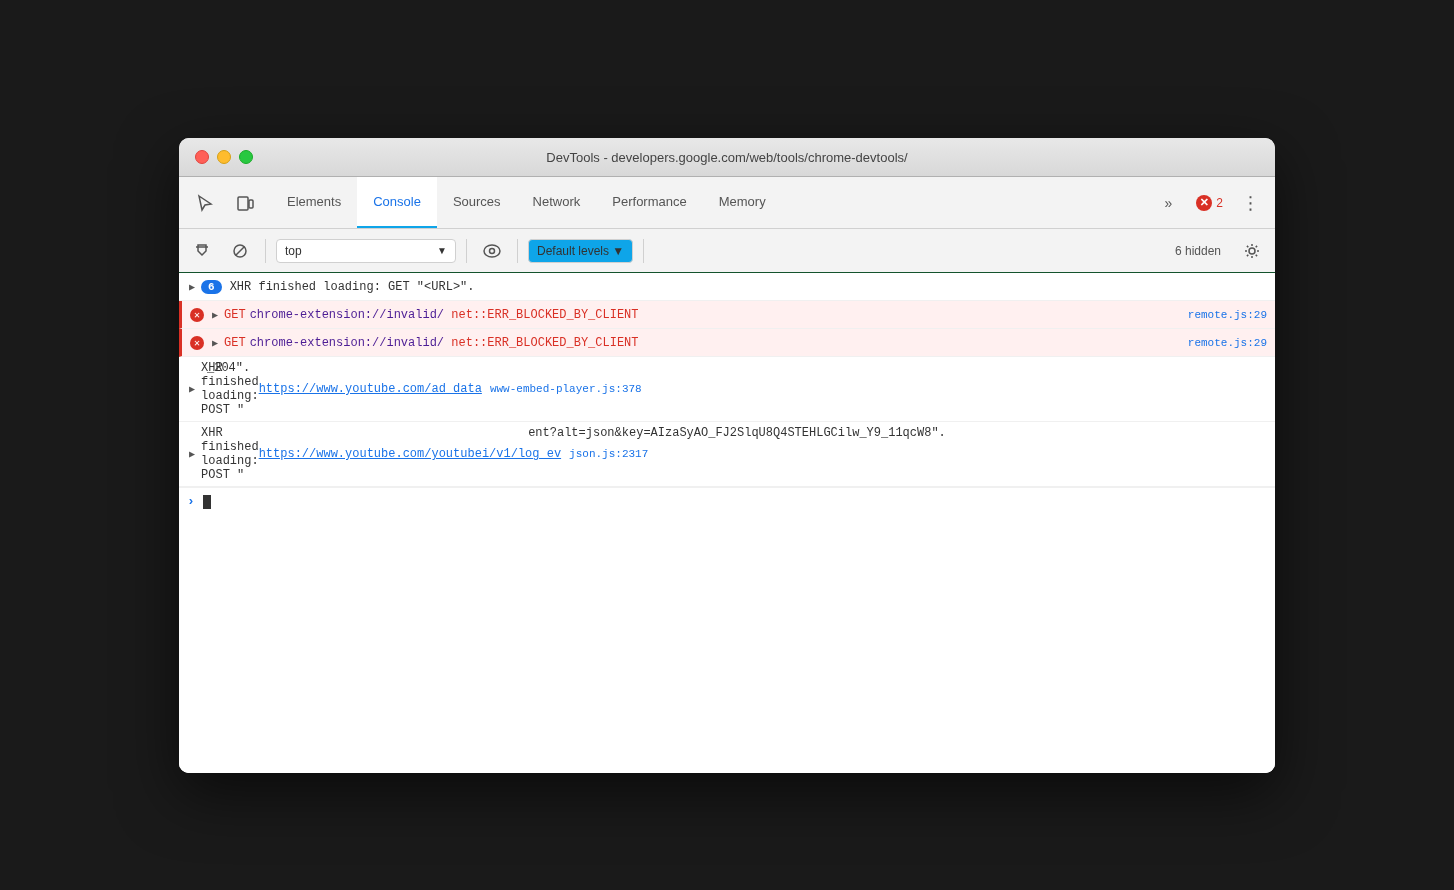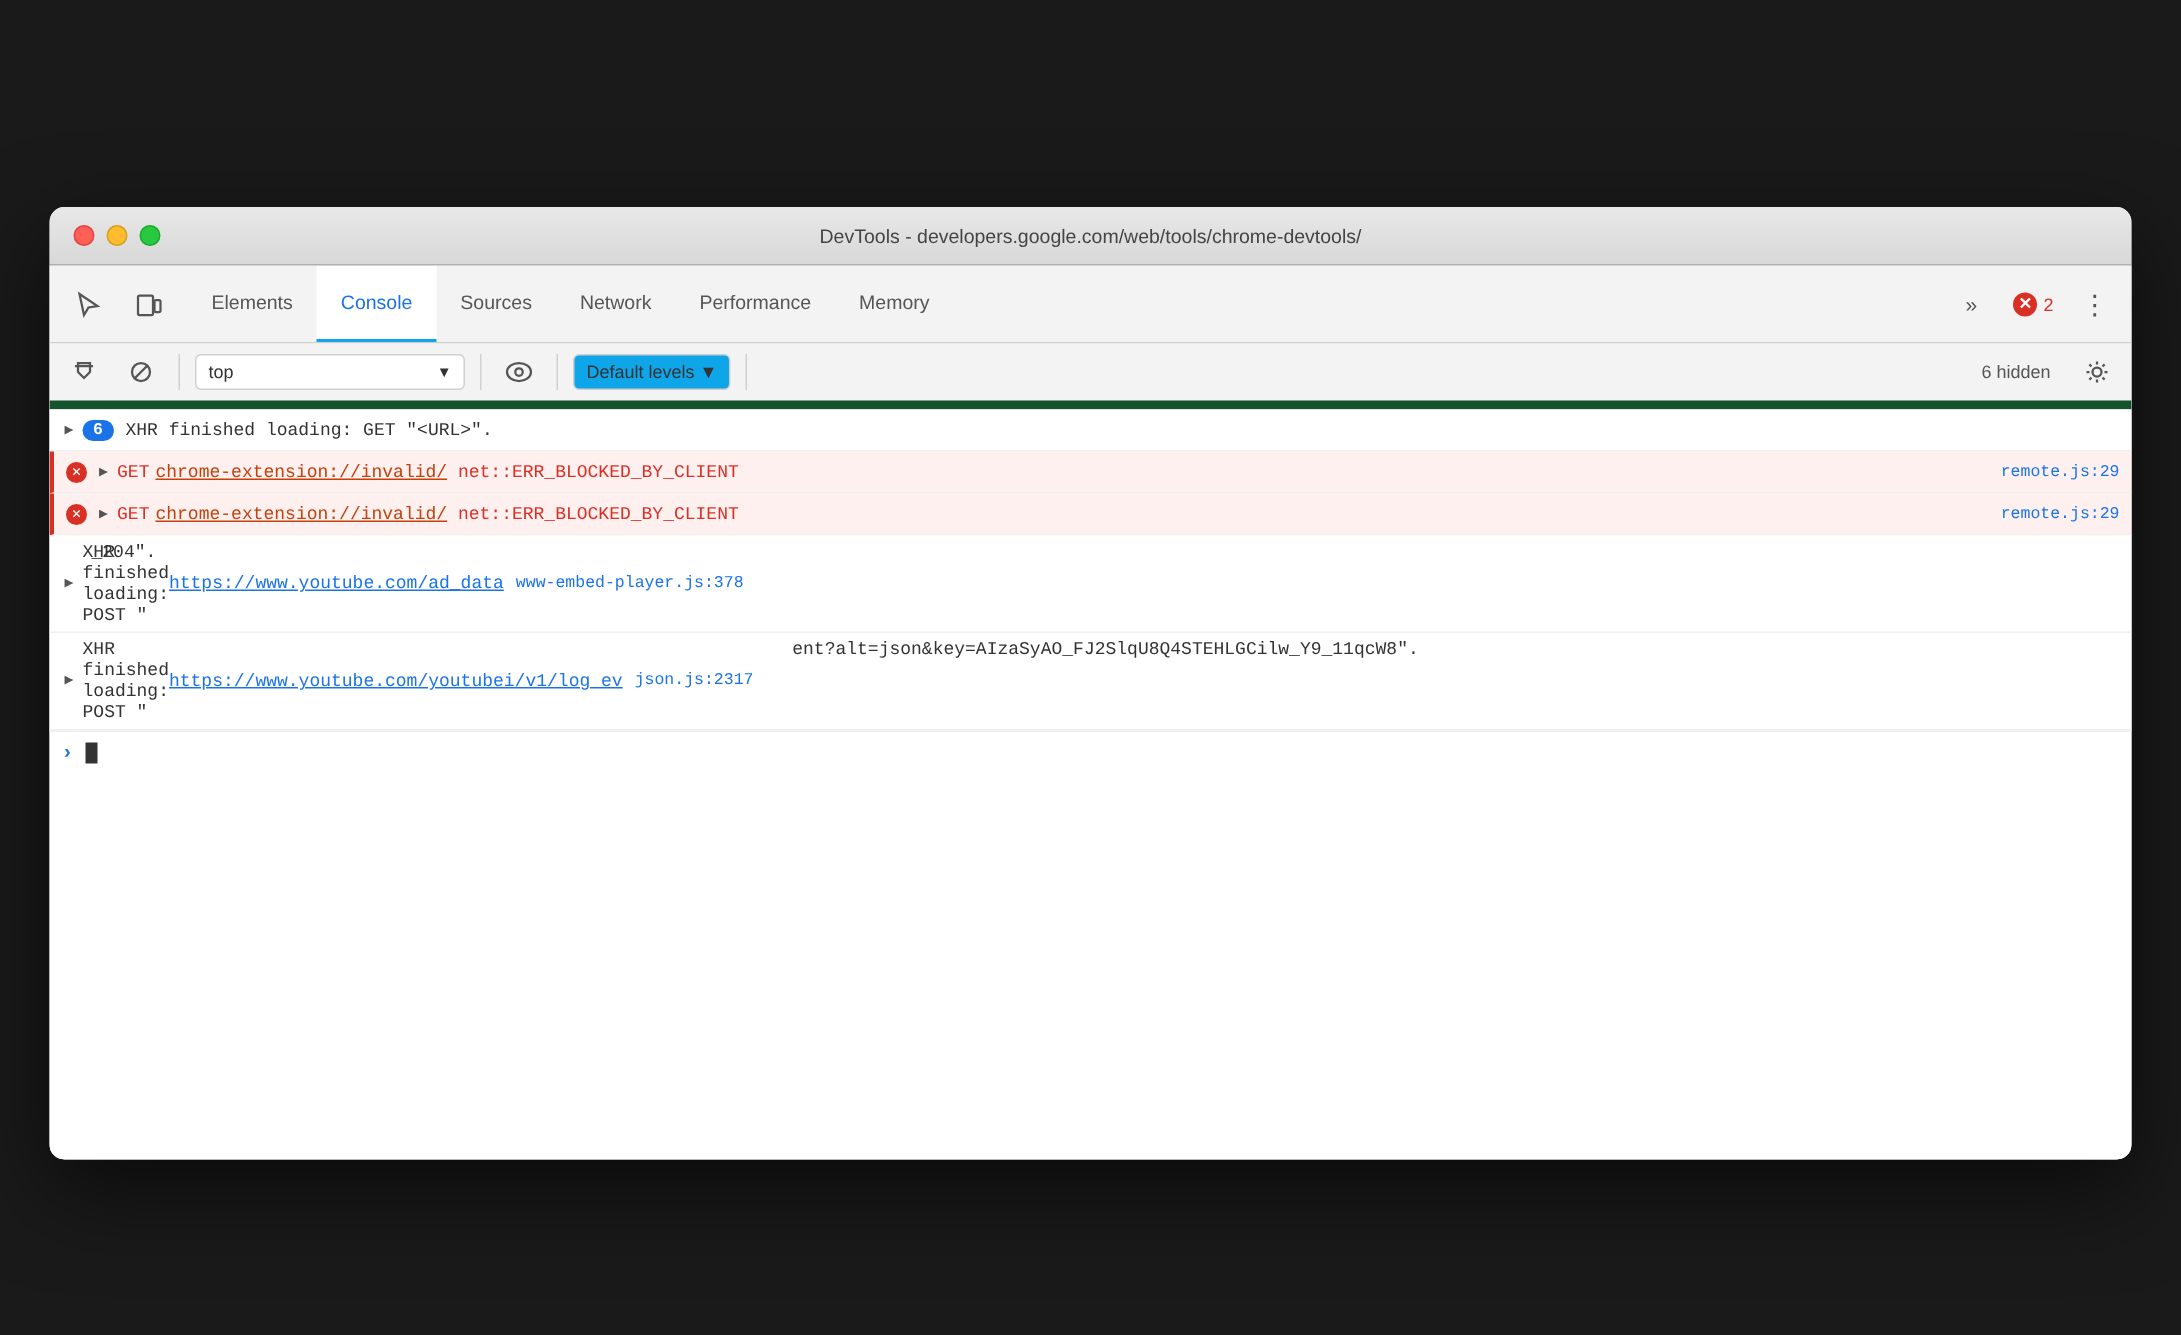--- a/index.html
+++ b/index.html
@@ -5,21 +5,21 @@
     * { box-sizing: border-box; margin: 0; padding: 0; }
     body {
       background: #1a1a1a;
       display: flex;
       align-items: center;
       justify-content: center;
       min-height: 100vh;
       font-family: -apple-system, BlinkMacSystemFont, 'Helvetica Neue', Arial, sans-serif;
     }
     .window {
-      width: 1388px;
+      width: 1096px;
       background: #f0f0f0;
       border-radius: 10px;
       box-shadow: 0 20px 60px rgba(0,0,0,0.6);
       overflow: hidden;
       margin-top: 21px;
     }
     .titlebar {
       background: linear-gradient(to bottom, #e8e8e8, #d8d8d8);
       padding: 12px 16px;
       display: flex;
@@ -143,21 +143,21 @@
       display: flex;
       align-items: center;
       justify-content: center;
       cursor: pointer;
       color: #555;
       font-size: 18px;
       letter-spacing: 1px;
     }
     .toolbar {
       background: #f3f3f3;
-      border-bottom: 6px solid #14532d;
+      border-bottom: 1px solid #14532d;
       display: flex;
       align-items: center;
       padding: 4px 8px;
       gap: 8px;
       height: 44px;
     }
     .toolbar-btn {
       width: 30px;
       height: 30px;
       display: flex;
@@ -304,22 +304,21 @@
       font-size: 10px;
       font-weight: bold;
       margin-right: 6px;
       flex-shrink: 0;
     }
     .get-text {
       color: #d93025;
       margin-right: 4px;
     }
     .url-text {
-      color: #c2410c;
-      text-decoration: underline;
+      color: #4c1d95;
       cursor: pointer;
     }
     .err-text {
       color: #d93025;
     }
     .xhr-text {
       color: #333;
     }
     .url-link {
       color: #1a73e8;

